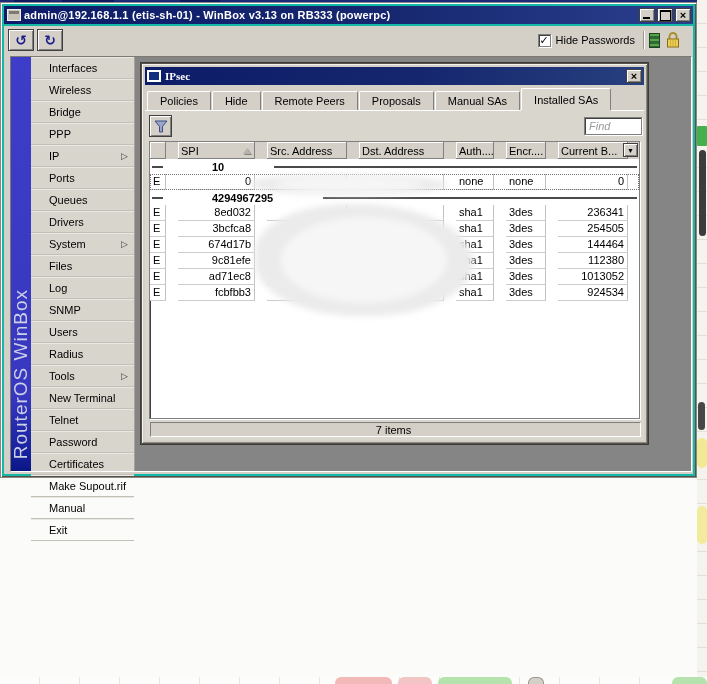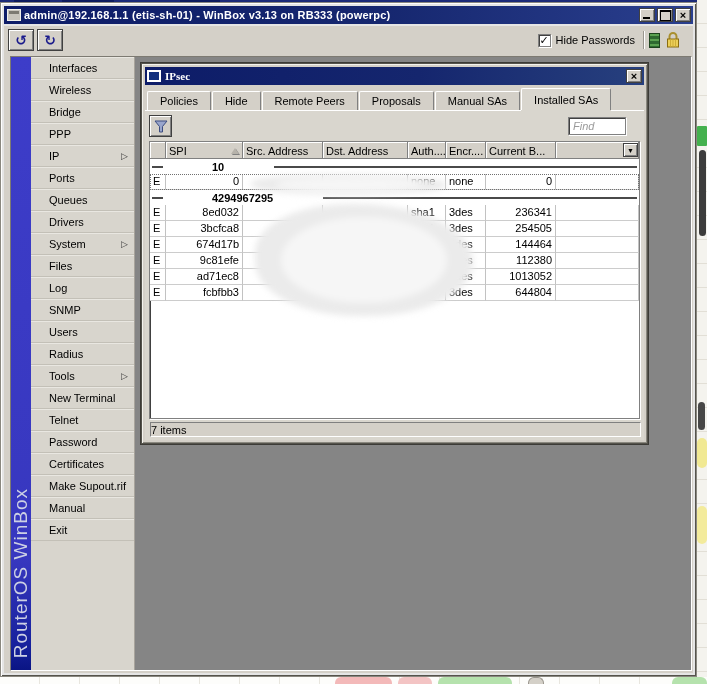--- a/index.html
+++ b/index.html
@@ -10,21 +10,21 @@
   .desktop-top { position:absolute; top:0; left:0; width:707px; height:4px; background:#1b2a78; }
   .desktop-top .seg { position:absolute; top:0; height:4px; background:#0d1b5e; }
   .desktop-right { position:absolute; top:0; right:0; width:10px; height:684px;
      background:repeating-linear-gradient(180deg,#f4f3ee 0 23px,#e2dfd6 23px 24px); }
   .desktop-right .blob { position:absolute; left:0; width:10px; border-radius:5px; }
   .desktop-bottom { position:absolute; bottom:0; left:0; width:707px; height:7px;
      background:repeating-linear-gradient(90deg,#fdfdfb 0 39px,#e8e6df 39px 40px); }
   .desktop-bottom .blob { position:absolute; bottom:0; height:7px; border-radius:6px 6px 0 0; }
 
   
-  .winbox { position:absolute; left:0; top:2px; width:697px; height:675px; background:#e5e5e5;
+  .winbox { position:absolute; left:0; top:2px; width:697px; height:476px; background:#14b8a6;
      border:1px solid #8a8880;
      box-shadow: inset 1px 1px 0 #ffffff, inset -1px -1px 0 #55534c; }
 
   .titlebar { position:absolute; left:3px; top:3px; right:3px; height:18px;
      background:linear-gradient(90deg,#0d1c68 0%,#16276f 55%,#2a3f8e 100%);
      display:flex; align-items:center; padding:0 2px; }
   .app-icon { width:14px; height:12px; background:#c9c5bd; border:1px solid #efefe9; margin:0 3px 0 1px; position:relative; flex:none; }
   .app-icon::before { content:""; position:absolute; left:1px; right:1px; top:1px; height:3px; background:#7d7a72; }
   .titlebar .title-text { color:#fff; font-weight:bold; font-size:11px; white-space:nowrap; letter-spacing:.2px; flex:1; overflow:hidden; }
   .winbtns { display:flex; gap:2px; flex:none; }
@@ -75,27 +75,27 @@
 
   .tabstrip { position:absolute; left:3px; right:3px; top:24px; height:22px; display:flex; align-items:flex-end; padding-left:2px; }
   .tab { height:19px; padding:0 12px; background:#d4d0c8; border:1px solid #808080; border-bottom:none;
      border-top-color:#fff; border-left-color:#fff; border-radius:2px 2px 0 0;
      display:flex; align-items:center; margin-right:1px; font-size:11px; white-space:nowrap; position:relative; z-index:1; }
   .tab.active { height:22px; background:#d9d6ce; z-index:3; box-shadow:0 2px 0 #d9d6ce; }
 
   .ipsec-body { position:absolute; left:3px; right:3px; top:46px; bottom:3px; background:#d9d6ce; border-top:1px solid #fff; }
   .funnel-btn { position:absolute; left:4px; top:4px; width:23px; height:22px; background:#d4d0c8; border:1px solid #404040;
      box-shadow: inset 1px 1px 0 #fff, inset -1px -1px 0 #808080; display:flex; align-items:center; justify-content:center; }
-  .find-box { position:absolute; right:18px; top:6px; width:58px; height:18px; border:1px solid #808080;
+  .find-box { position:absolute; right:2px; top:6px; width:58px; height:18px; border:1px solid #808080;
      box-shadow: inset 1px 1px 0 #404040, 1px 1px 0 #fff; background:#fff; font-family:inherit; font-size:11px; padding:0 4px; font-style:italic; color:#888; }
   .find-box::placeholder { font-style:italic; color:#9a9a9a; }
 
   .listarea { position:absolute; left:4px; right:4px; top:30px; bottom:21px; background:#fff;
      border:1px solid #808080; box-shadow: inset 1px 1px 0 #404040, 1px 1px 0 #fff; overflow:hidden; }
-  .grid-row { display:grid; }
+  .grid-row { display:grid;gap:12px; }
   .hdr { height:17px; background:#d4d0c8; position:relative; }
   .hdr-cell { border-right:1px solid #808080; border-bottom:1px solid #808080;
      box-shadow: inset 1px 1px 0 #fff; padding:1px 3px 0 3px; font-size:11px; white-space:nowrap; overflow:hidden;
      display:flex; align-items:center; }
   .sort-tri { margin-left:auto; width:0; height:0; border-left:4px solid transparent; border-right:4px solid transparent;
      border-bottom:6px solid #b6b2aa; filter:drop-shadow(1px 1px 0 #808080); }
   .hdr-dd { position:absolute; right:1px; top:1px; width:15px; height:14px; background:#d4d0c8; border:1px solid #404040;
      box-shadow: inset 1px 1px 0 #fff, inset -1px -1px 0 #808080; font-size:7px; text-align:center; line-height:13px; }
 
   .group-row { height:15px; display:flex; align-items:center; background:#fff; font-weight:bold; font-size:11px; padding-left:2px;gap:44px; }
@@ -105,21 +105,21 @@
   .data-row { height:16px; background:#fff; position:relative; }
   .data-row.focused { outline:1px dotted #707070; outline-offset:-1px; }
   .cell { border-right:1px solid #c2c2c2; border-bottom:1px solid #cccccc; padding:1px 3px 0 3px; font-size:11px;
      white-space:nowrap; overflow:hidden; }
   .cell.r { text-align:right; }
 
   .smudge { position:absolute; background:#ebebeb; filter:blur(3px); border-radius:45% 55% 50% 50%; z-index:6; }
   .smudge .core { position:absolute; inset:12%; background:#f6f6f6; border-radius:50%; }
 
   .statusbar { position:absolute; left:5px; right:3px; bottom:3px; height:15px; background:#d4d0c8;
-     border:1px solid; border-color:#808080 #fff #fff #808080; padding:1px 4px 0 0; font-size:11px; }
+     border:1px solid; border-color:#808080 #fff #fff #808080; padding:1px 4px 0 0; font-size:11px;text-align:center; }
 </style>
 </head>
 <body>
 
 <div class="desktop-top">
   <div class="seg" style="left:14px;width:36px;"></div>
   <div class="seg" style="left:62px;width:52px;"></div>
   <div class="seg" style="left:180px;width:40px;"></div>
 </div>
 <div class="desktop-right">
@@ -356,21 +356,21 @@
               <div class="cell r">1013052</div>
               <div class="cell"></div>
             </div>
             <div class="grid-row data-row" style="grid-template-columns: 16px 77px 80px 85px 38px 40px 70px auto;">
               <div class="cell">E</div>
               <div class="cell r">fcbfbb3</div>
               <div class="cell"></div>
               <div class="cell"></div>
               <div class="cell">sha1</div>
               <div class="cell">3des</div>
-              <div class="cell r">644804</div>
+              <div class="cell r">924534</div>
               <div class="cell"></div>
             </div>
           </div>
         <div class="smudge" style="left:101px;top:32px;width:196px;height:21px;">
             <div class="core"></div>
           </div>
         <div class="smudge" style="left:105px;top:62px;width:218px;height:112px;">
             <div class="core"></div>
           </div>
       </div>

